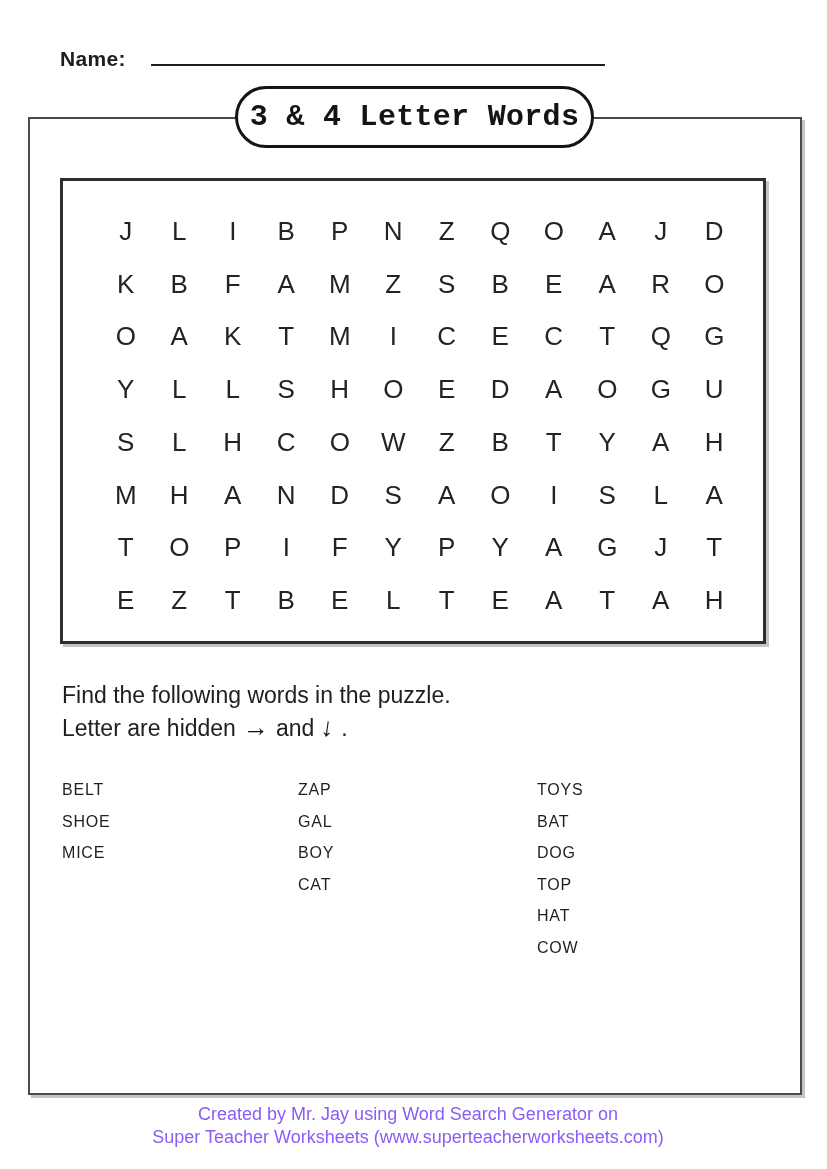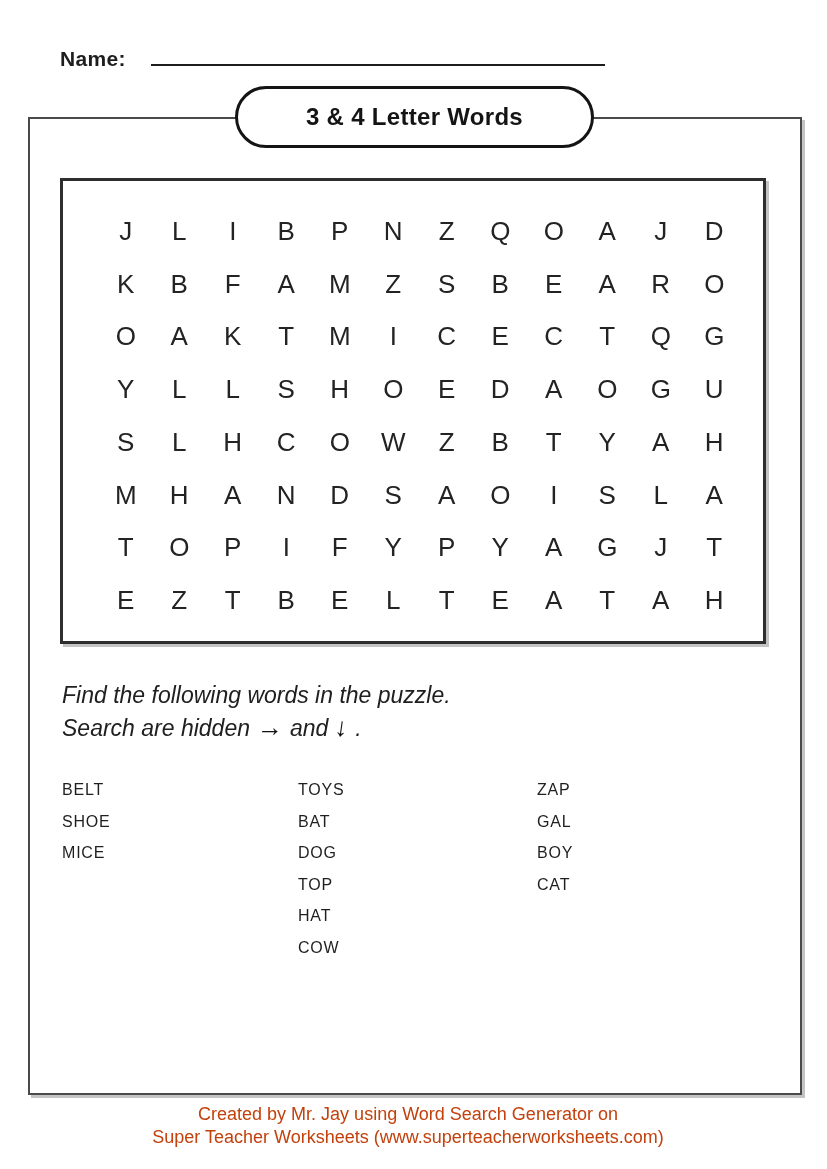--- a/index.html
+++ b/index.html
@@ -60,23 +60,24 @@
     background: #ffffff;
     border: 3px solid #141414;
     border-radius: 32px;
     display: flex;
     align-items: center;
     justify-content: center;
     z-index: 2;
   }
   .title-text {
     font-weight: 700;
-    font-size: 24px;
+    font-size: 30px;
     letter-spacing: 0.3px;
     color: #141414;
+    font-family: Liberation Mono, monospace;
   }
 
   
   .grid-box {
     position: absolute;
     left: 60px;
     top: 178px;
     width: 706px;
     height: 466px;
     box-sizing: border-box;
@@ -103,21 +104,20 @@
   }
 
   
   .instructions {
     position: absolute;
     left: 62px;
     top: 679px;
     font-size: 23px;
     line-height: 32px;
     color: #202020;
-    font-style: italic;
   }
   .instr-line2 span { vertical-align: baseline; }
   .arrow {
     display: inline-block;
     font-weight: 800;
     font-size: 26px;
     margin: 0 7px;
     color: #111111;
   }
   .arrow-down { transform: rotate(8deg); }
@@ -142,21 +142,21 @@
 
   
   .footer {
     position: absolute;
     left: 0;
     right: 11px;
     top: 1103px;
     text-align: center;
     font-size: 18px;
     line-height: 23px;
-    color: #c2410c;
+    color: #8b5cf6;
   }
 </style>
 </head>
 <body>
 
 <div class="page">
 
   <div class="name-row">
     <span class="name-label">Name:</span>
     <span class="name-line"></span>
@@ -264,43 +264,43 @@
         <span class="grid-letter">E</span>
         <span class="grid-letter">A</span>
         <span class="grid-letter">T</span>
         <span class="grid-letter">A</span>
         <span class="grid-letter">H</span>
       </div>
   </div>
 
   <div class="instructions">
     <div class="instr-line1">Find the following words in the puzzle.</div>
-    <div class="instr-line2"><span>Search are hidden</span><span class="arrow arrow-right">→</span><span>and</span><span class="arrow arrow-down">↓</span><span>.</span></div>
+    <div class="instr-line2"><span>Letter are hidden</span><span class="arrow arrow-right">→</span><span>and</span><span class="arrow arrow-down">↓</span><span>.</span></div>
   </div>
 
   <div class="word-list">
       <div class="word-col">
         <div class="word">BELT</div>
         <div class="word">SHOE</div>
         <div class="word">MICE</div>
+      </div>
+      <div class="word-col">
+        <div class="word">ZAP</div>
+        <div class="word">GAL</div>
+        <div class="word">BOY</div>
+        <div class="word">CAT</div>
       </div>
       <div class="word-col">
         <div class="word">TOYS</div>
         <div class="word">BAT</div>
         <div class="word">DOG</div>
         <div class="word">TOP</div>
         <div class="word">HAT</div>
         <div class="word">COW</div>
       </div>
-      <div class="word-col">
-        <div class="word">ZAP</div>
-        <div class="word">GAL</div>
-        <div class="word">BOY</div>
-        <div class="word">CAT</div>
-      </div>
     </div>
 
   <div class="footer">
     <div>Created by Mr. Jay using Word Search Generator on</div>
     <div>Super Teacher Worksheets (www.superteacherworksheets.com)</div>
   </div>
 
 </div>
 
 </body></html>

